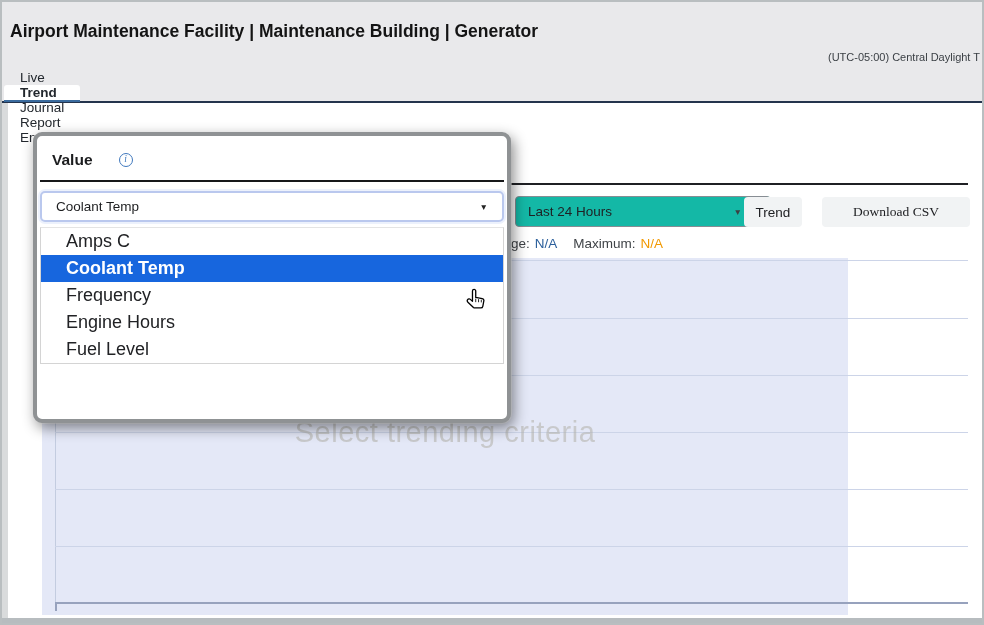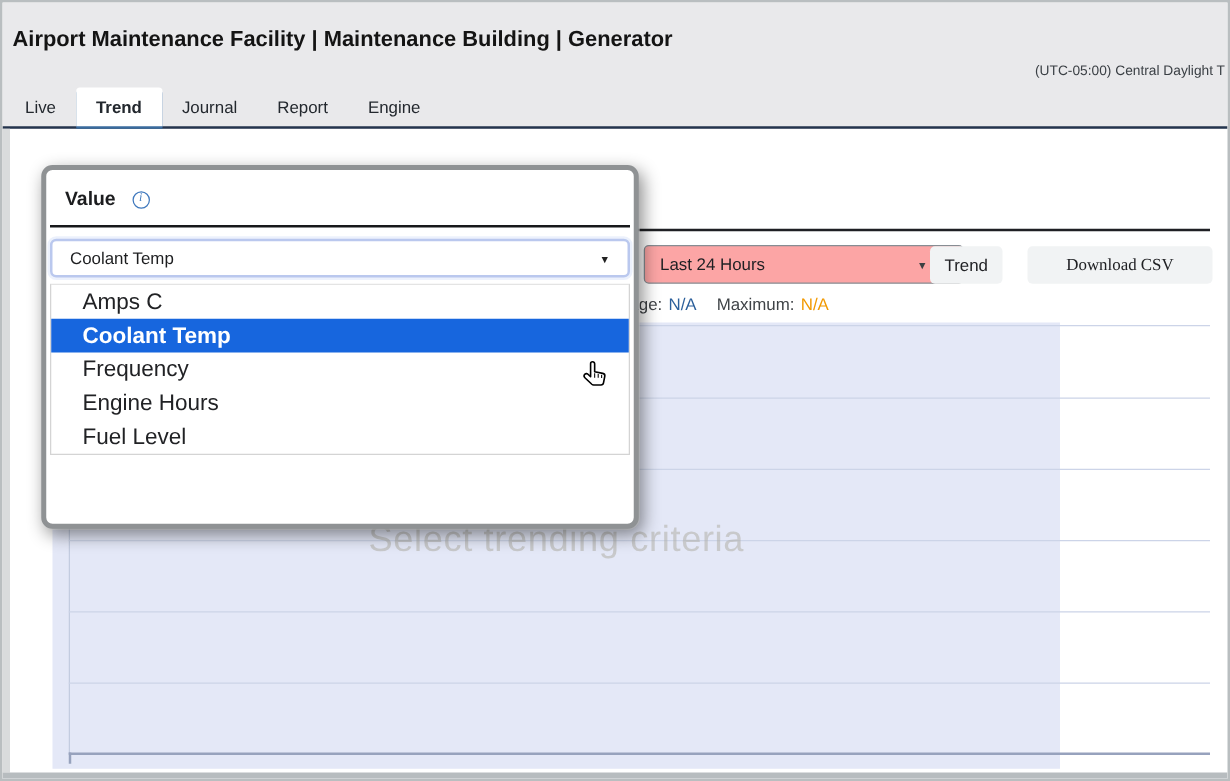--- a/index.html
+++ b/index.html
@@ -27,21 +27,21 @@
     white-space:nowrap;
     margin-top:12px;
   }
   .timezone {
     position:absolute; right:2px; top:49px;
     font-size:11px; color:#3a3f44; white-space:nowrap;
   }
   .tab-bar {
     position:absolute; left:2px; bottom:0; height:31px;
     display:flex; align-items:stretch;
-    font-size:13.5px; color:#23282e;
+    font-size:13.5px; color:#23282e;flex-direction:column;
   }
   .tab {
     padding:0 16px; display:flex; align-items:center;
     cursor:pointer; position:relative;
   }
   .tab.active {
     background:#ffffff; font-weight:700;
     border-radius:3px 3px 0 0;
     box-shadow:0 2px 0 0 #3a6b9e;
   }
@@ -54,21 +54,21 @@
     position:absolute; left:0; right:0; bottom:0; height:5px;
     background:#b7bcbf;
   }
   .section-divider {
     position:absolute; left:38px; top:181px; width:928px;
     border-top:2px solid #1f2024;
   }
   
   .time-range-select {
     position:absolute; left:513px; top:194px; width:256px; height:31px;
-    background:#fca5a5; border:1px solid #878d93; border-radius:4px;
+    background:#14b8a6; border:1px solid #878d93; border-radius:4px;
     display:flex; align-items:center; padding:0 12px;
     font-size:13.5px; color:#1f2023; cursor:pointer;
   }
   .time-range-select .caret {
     position:absolute; right:28px; top:11px;
     font-size:8.5px; color:#3c4043; line-height:1;
   }
   .btn {
     position:absolute; top:195px; height:30px;
     background:#f1f3f4; border:none; border-radius:4px;
@@ -115,21 +115,21 @@
   }
   
   .value-popup {
     position:absolute; left:31px; top:130px; width:478px; height:291px;
     background:#ffffff;
     border:4px solid #8f9294; border-radius:9px;
     box-shadow:3px 5px 14px rgba(0,0,0,0.45), 0 0 0 1px rgba(255,255,255,0.55);
     z-index:10;
   }
   .popup-header {
-    display:flex; align-items:center; gap:13px;
+    display:flex; align-items:center; gap:26px;
     padding:13px 0 0 15px; height:34px;
   }
   .popup-label { font-size:15.5px; font-weight:600; color:#1c1d1f; }
   .info-icon {
     width:14px; height:14px; border:1.4px solid #3f78bd; border-radius:50%;
     color:#3f78bd; font-size:9.5px; line-height:1;
     display:flex; align-items:center; justify-content:center;
     font-family:"Liberation Serif",serif; font-style:italic;
     cursor:pointer;
   }

